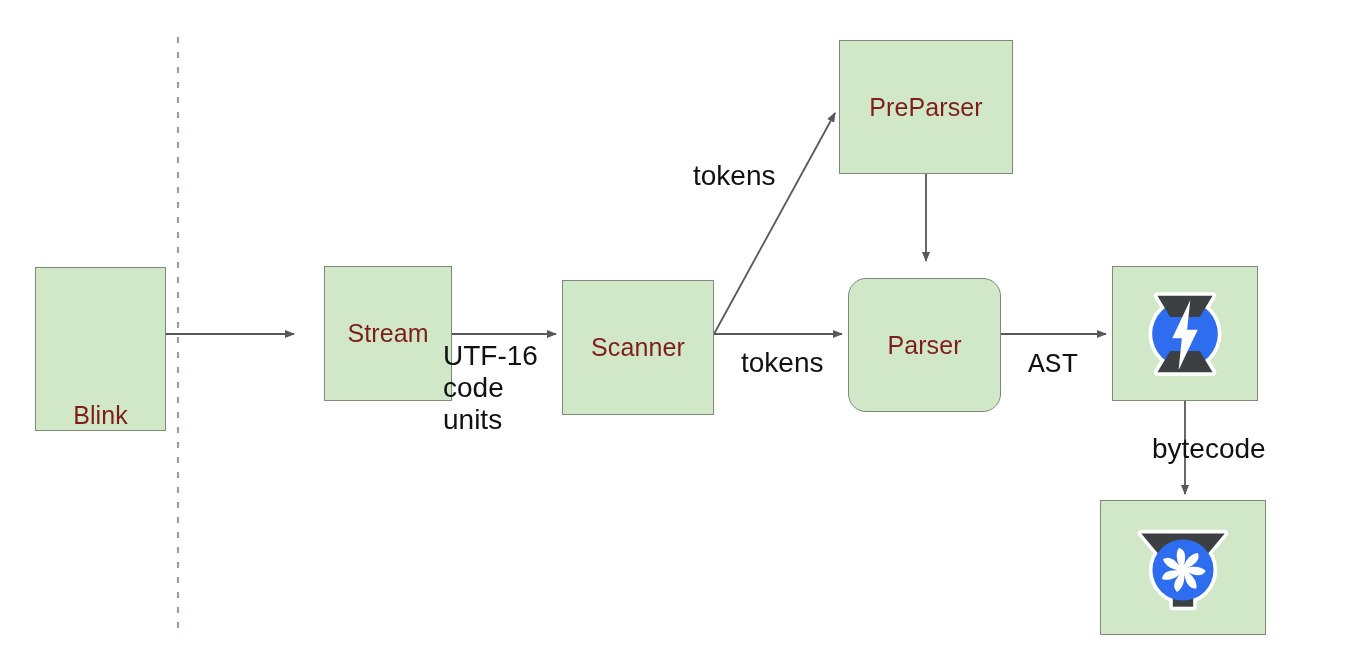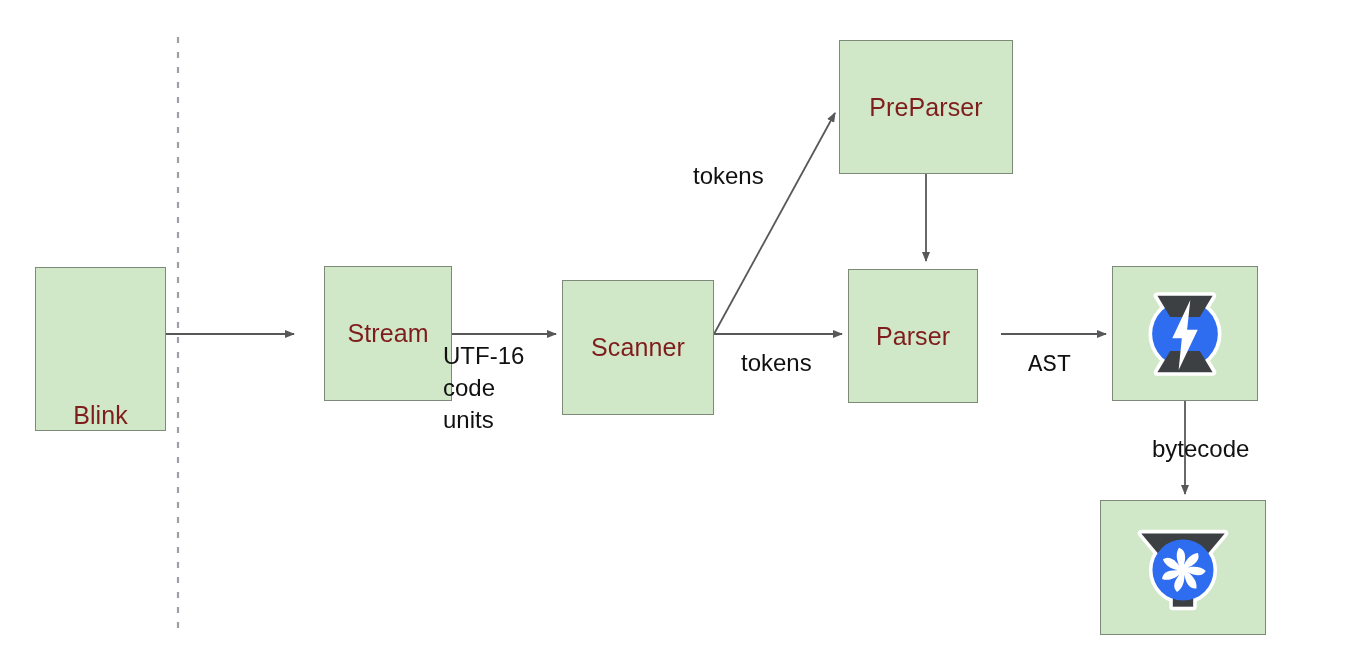--- a/index.html
+++ b/index.html
@@ -28,21 +28,21 @@
     border: 1.6px solid #7d8a7a;
     display: flex;
     align-items: center;
     justify-content: center;
     font-size: 25px;
     letter-spacing: 0.1px;
     color: #7f1d1d;
   }
   .edge-label {
     position: absolute;
-    font-size: 24px;
+    font-size: 28px;
     line-height: 32px;
     color: #111111;
     white-space: pre;
   }
   .edge-label.center { text-align: center; }
   .svg-layer {
     position: absolute;
     left: 0; top: 0;
     width: 1360px;
     height: 655px;
@@ -94,21 +94,21 @@
   </div>
 
   <div class="node" style="left:562px; top:280px; width:152px; height:135px;">
     <span>Scanner</span>
   </div>
 
   <div class="node" style="left:839px; top:40px; width:174px; height:134px;">
     <span>PreParser</span>
   </div>
 
-  <div class="node" style="left:848px; top:269px; width:130px; height:134px;">
+  <div class="node" style="left:848px; top:278px; width:153px; height:134px;border-radius:18px;">
     <span>Parser</span>
   </div>
 
   <div class="node" style="left:1112px; top:266px; width:146px; height:135px;">
     <span class="icon-wrap">
       <svg width="106" height="106" viewBox="0 0 100 100" xmlns="http://www.w3.org/2000/svg">
 
         <g stroke="#ffffff" stroke-width="7" stroke-linejoin="round" fill="none">
           <circle cx="50" cy="50" r="31"></circle>
           <path d="M24,14 L76,14 L64,34 L36,34 Z"></path>

